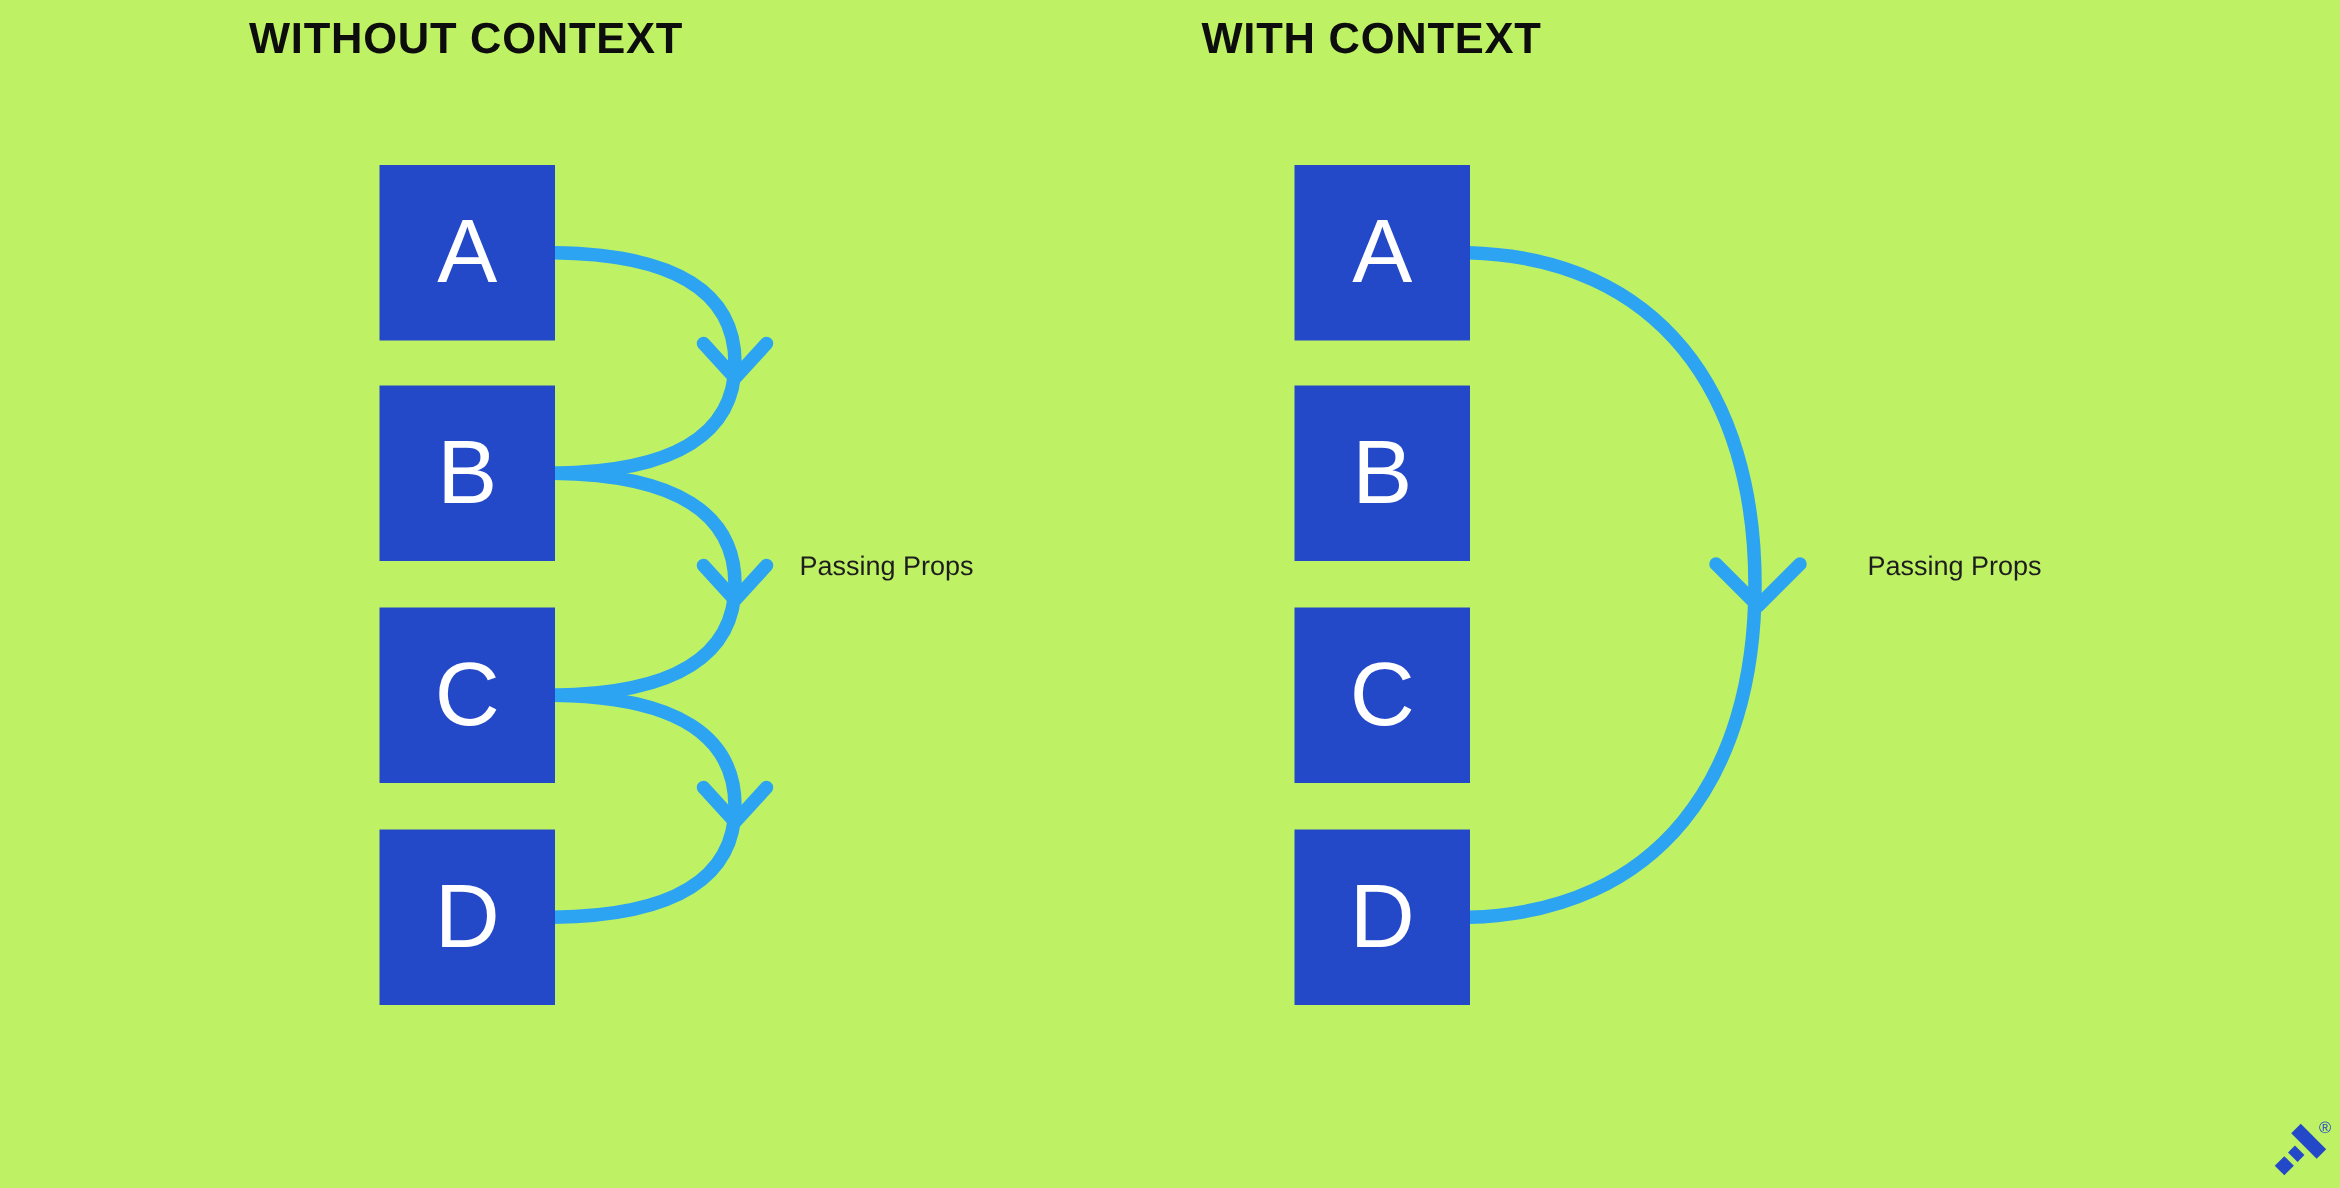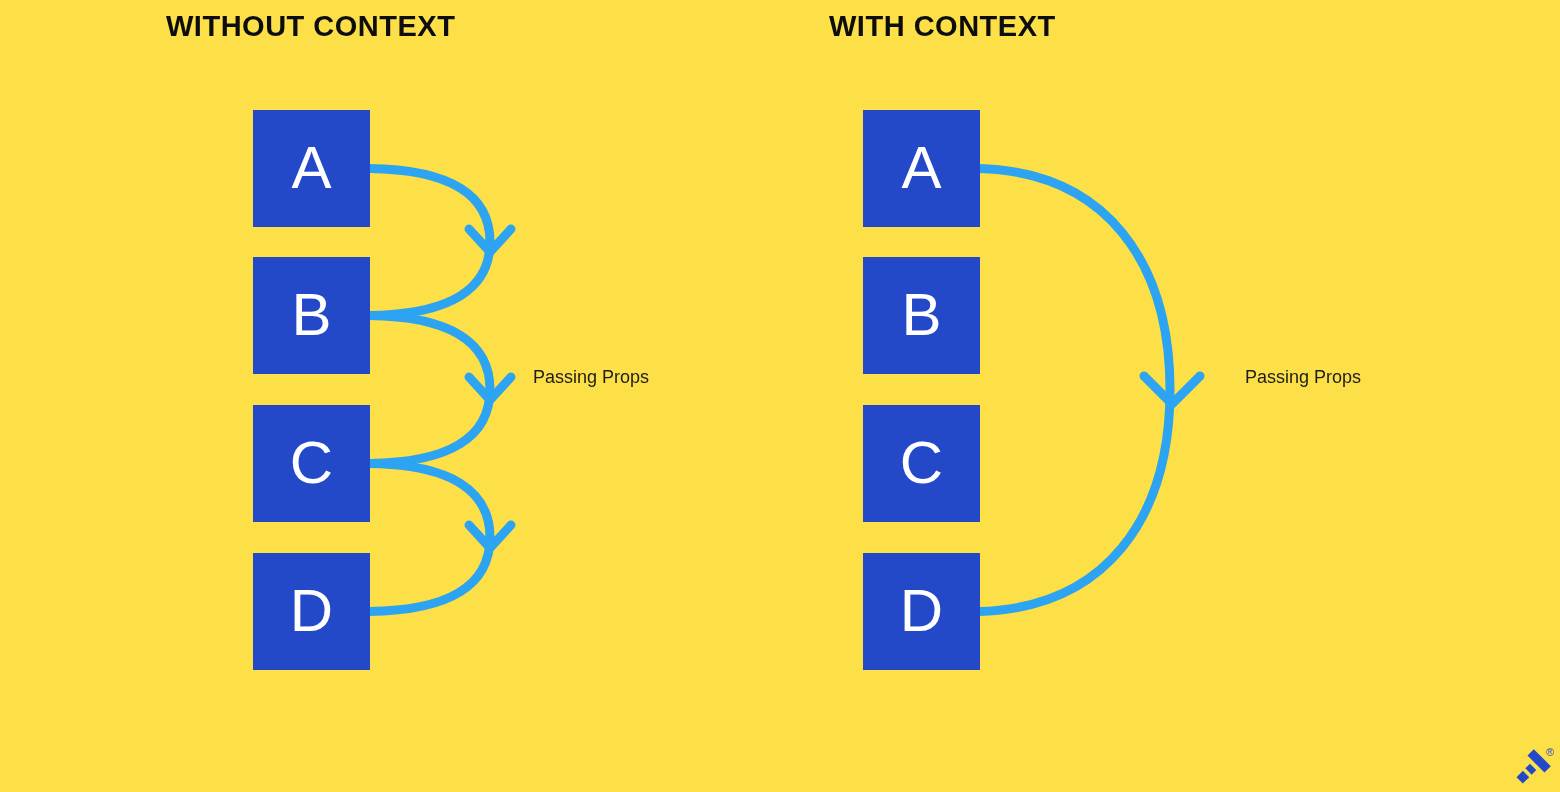--- a/index.html
+++ b/index.html
@@ -5,35 +5,35 @@
   html, body {
     margin: 0;
     padding: 0;
     background: #ffffff;
     font-family: "Liberation Sans", sans-serif;
   }
   .stage {
     position: relative;
     width: 1560px;
     height: 792px;
-    background: #fde047;
+    background: #bef264;
     overflow: hidden;
     text-decoration: underline;
   }
   .diagram-title {
     position: absolute;
     top: 10px;
     font-size: 29px;
     font-weight: 700;
     letter-spacing: 0.5px;
     color: #0d0d0d;
     white-space: nowrap;
   }
   .title-left  { left: 166px; }
-  .title-right { left: 801px; margin-left: 28px; }
+  .title-right { left: 801px; }
 
   .arrow-layer {
     position: absolute;
     left: 0;
     top: 0;
     width: 1560px;
     height: 792px;
   }
 
   .node {

